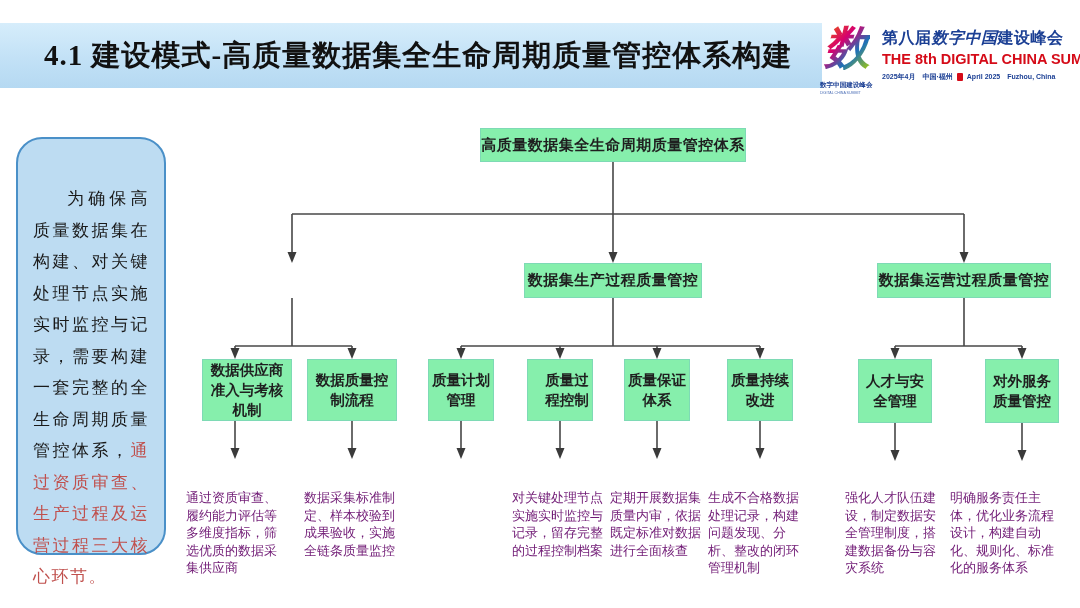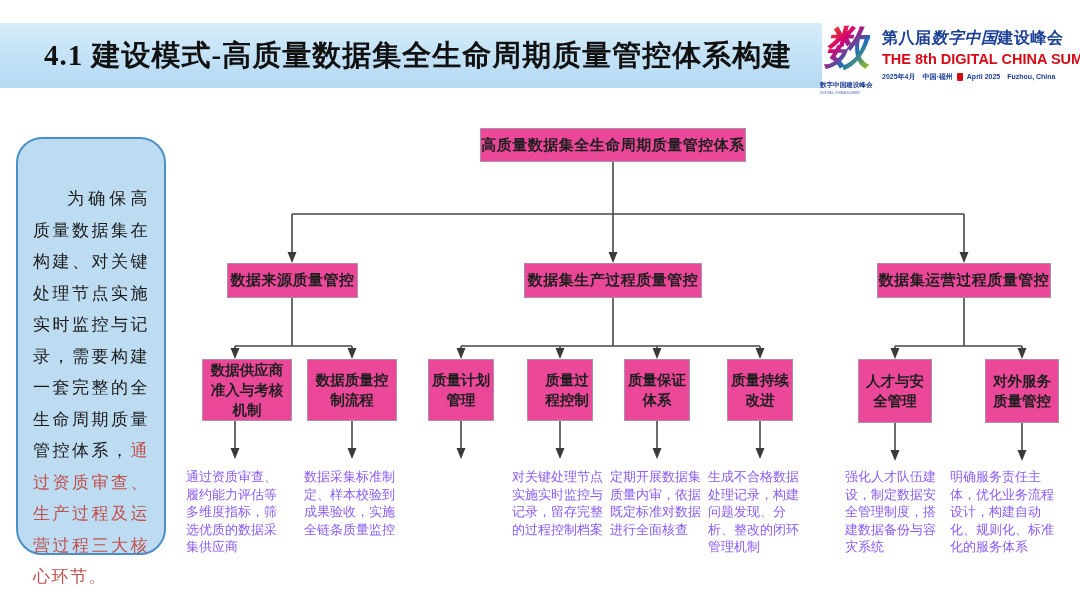--- a/index.html
+++ b/index.html
@@ -32,28 +32,28 @@
   .seal { display: inline-block; width: 6px; height: 8px; background: #d50b18; border-radius: 1px; }
 
   
   .side-note { position: absolute; left: 16px; top: 137px; width: 150px; height: 418px;
     background: #bddcf2; border: 2px solid #4a90c8; border-radius: 26px; padding: 44px 15px 0 15px; }
   .side-note p { font-size: 17px; line-height: 31.5px; color: #1a1a1a; letter-spacing: 1.5px;
     text-align: justify; text-indent: 2em; }
   .side-note .em { color: #c0504d; }
 
   
-  .node { position: absolute; background: #ec4899; border: 1px solid rgba(120,200,190,0.55);
+  .node { position: absolute; background: #86efac; border: 1px solid rgba(120,200,190,0.55);
     display: flex; align-items: center; justify-content: center; text-align: center;
     color: #1f1f1f; font-weight: bold; }
   .root  { font-size: 15px; letter-spacing: 0.5px; }
   .lvl2  { font-size: 15px; letter-spacing: 0.5px; }
   .lvl3  { font-size: 14.5px; line-height: 20px; padding: 2px; }
 
-  .desc { position: absolute; font-size: 13px; line-height: 17.5px; color: #8b5cf6; text-align: left; }
+  .desc { position: absolute; font-size: 13px; line-height: 17.5px; color: #701a75; text-align: left; margin-top: 21px; }
 
   .connectors { position: absolute; left: 0; top: 0; width: 1080px; height: 608px; pointer-events: none; }
 </style>
 </head>
 <body>
 
 <div class="stage">
 
   <div class="band">
     <div class="band-title">4.1 建设模式-高质量数据集全生命周期质量管控体系构建</div>
@@ -136,21 +136,20 @@
       <polygon points="555.5,448 564.5,448 560,459"></polygon>
       <polygon points="652.5,448 661.5,448 657,459"></polygon>
       <polygon points="755.5,448 764.5,448 760,459"></polygon>
       <polygon points="890.5,450 899.5,450 895,461"></polygon>
       <polygon points="1017.5,450 1026.5,450 1022,461"></polygon>
     </g>
   </svg>
 
   <div class="node root" style="left:480px; top:128px; width:266px; height:34px;">高质量数据集全生命周期质量管控体系</div>
 
-  <div class="node lvl2" style="left:227px; top:263px; width:131px; height:35px;">数据来源质量管控</div>
   <div class="node lvl2" style="left:524px; top:263px; width:178px; height:35px;">数据集生产过程质量管控</div>
   <div class="node lvl2" style="left:877px; top:263px; width:174px; height:35px;">数据集运营过程质量管控</div>
 
   <div class="node lvl3" style="left:202px; top:359px; width:90px; height:62px;">数据供应商准入与考核机制</div>
   <div class="node lvl3" style="left:307px; top:359px; width:90px; height:62px;">数据质量控制流程</div>
   <div class="node lvl3" style="left:428px; top:359px; width:66px; height:62px;">质量计划管理</div>
   <div class="node lvl3" style="left:527px; top:359px; width:66px; height:62px;padding-left:16px;">质量过程控制</div>
   <div class="node lvl3" style="left:624px; top:359px; width:66px; height:62px;">质量保证体系</div>
   <div class="node lvl3" style="left:727px; top:359px; width:66px; height:62px;">质量持续改进</div>
   <div class="node lvl3" style="left:858px; top:359px; width:74px; height:64px;">人才与安全管理</div>

